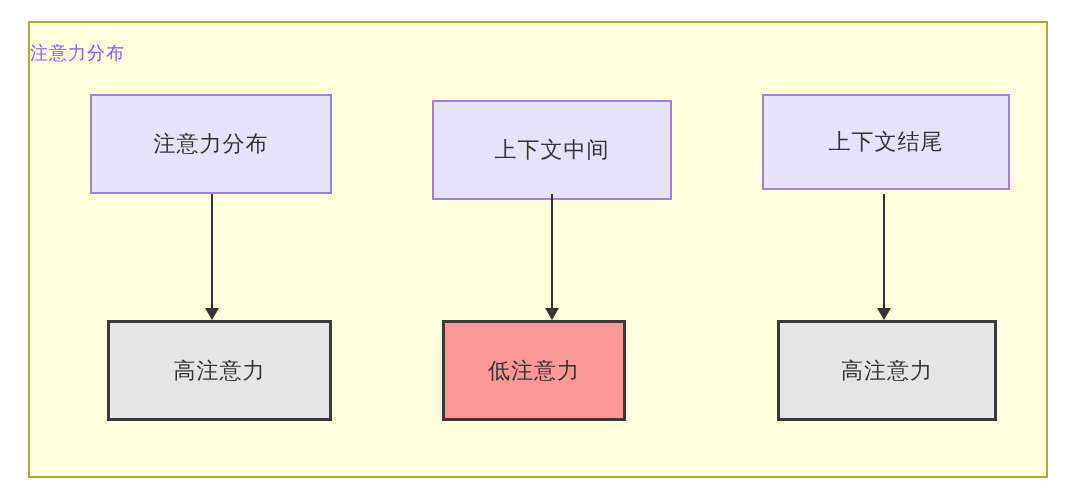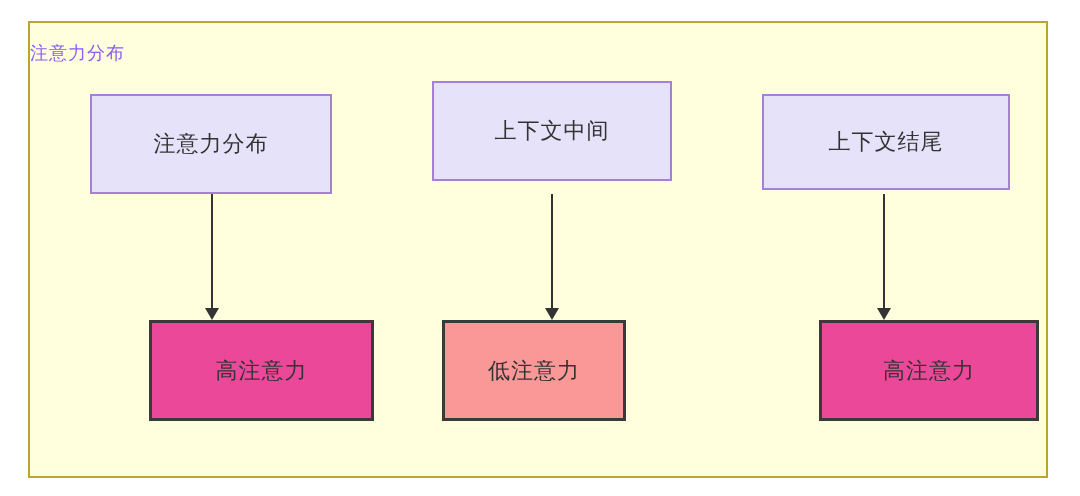--- a/index.html
+++ b/index.html
@@ -44,23 +44,22 @@
     font-size: 22px;
     color: #333333;
     letter-spacing: 1px;
     white-space: nowrap;
   }
   .node-source {
     background: #e6e2fa;
     border: 2px solid #a57fd8;
   }
   .node-high {
-    background: #ec4899;
+    background: #e5e5e5;
     border: 3px solid #3a3a3a;
-    margin-left: 42px;
   }
   .node-low {
     background: #fa9797;
     border: 3px solid #3a3a3a;
   }
   .edge {
     position: absolute;
     width: 0;
   }
   .edge-line {
@@ -86,21 +85,21 @@
 <div id="canvas">
 
   <div id="container">
 
     <div id="diagram-title">注意力分布</div>
 
     <div class="node node-source" style="left:60px; top:71px; width:242px; height:100px;">
       <span>注意力分布</span>
     </div>
 
-    <div class="node node-source" style="left:402px; top:58px; width:240px; height:100px;">
+    <div class="node node-source" style="left:402px; top:77px; width:240px; height:100px;">
       <span>上下文中间</span>
     </div>
 
     <div class="node node-source" style="left:732px; top:71px; width:248px; height:96px;">
       <span>上下文结尾</span>
     </div>
 
     <div class="edge" style="left:181px; top:171px; height:126px;">
       <div class="edge-line" style="height:116px;"></div>
       <div class="edge-head" style="top:114px;"></div>

